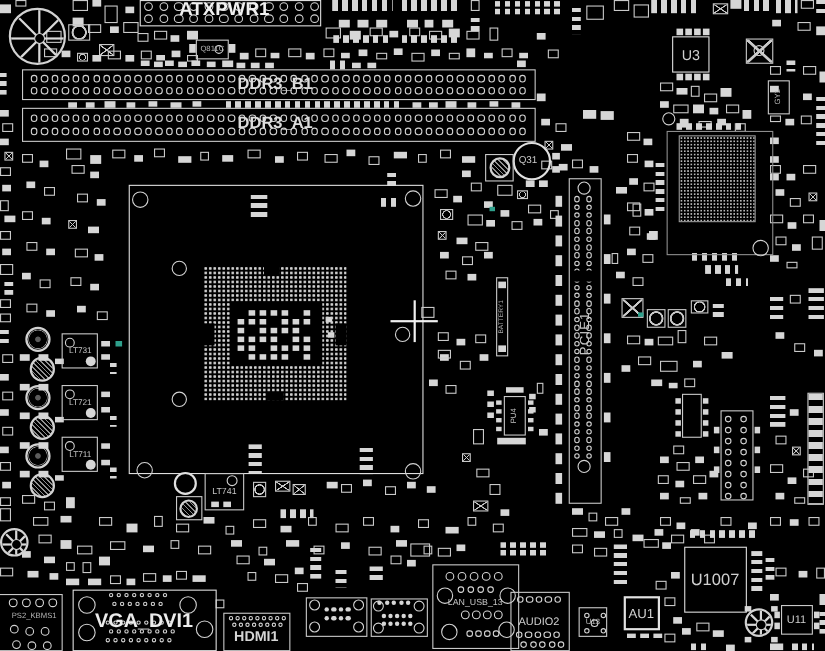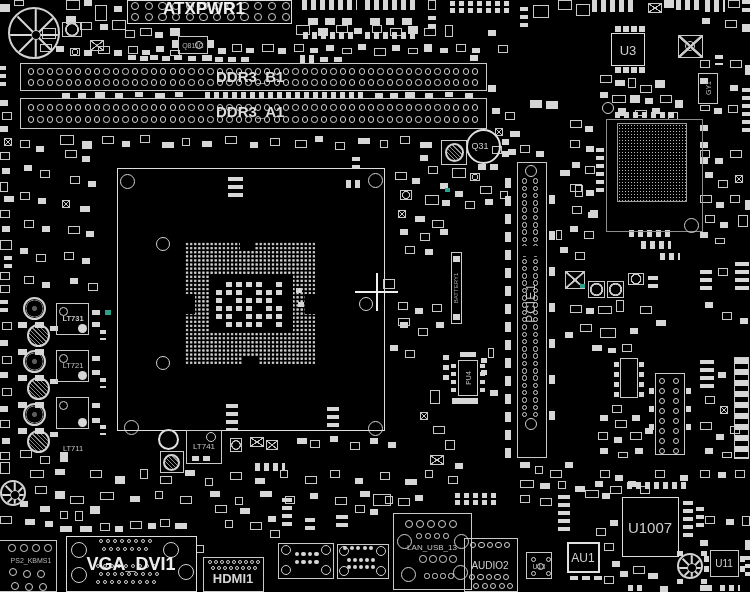--- a/index.html
+++ b/index.html
@@ -1188,23 +1188,23 @@
     <span class="lbl" style="font-size: 17px; font-weight: bold; color: rgb(240, 240, 240); left: 163px; top: 0px;">ATXPWR1</span>
     <span class="lbl" style="font-size: 15px; font-weight: bold; color: rgb(220, 220, 220); left: 216px; top: 69px;">DDR3_B1</span>
     <span class="lbl" style="font-size: 15px; font-weight: bold; color: rgb(220, 220, 220); left: 216px; top: 104px;">DDR3_A1</span>
     <span class="lbl" style="font-size: 7px; color: rgb(181, 181, 181); left: 193px; top: 45px; transform: translate(-50%, -50%);">Q811C</span>
     <span class="lbl" style="font-size: 9px; color: rgb(204, 204, 204); left: 480px; top: 146px; transform: translate(-50%, -50%);">Q31</span>
     <span class="lbl" style="font-size: 13px; color: rgb(207, 207, 207); left: 628px; top: 50px; transform: translate(-50%, -50%);">U3</span>
     <span class="lbl" style="font-size: 7px; color: rgb(187, 187, 187); left: 708px; top: 88px; transform: translate(-50%, -50%) rotate(-90deg);">GY1</span>
     <span class="lbl" style="font-size: 12px; color: rgb(197, 197, 197); letter-spacing: 1px; left: 531px; top: 303px; transform: translate(-50%, -50%) rotate(-90deg);">PCIE1</span>
     <span class="lbl" style="font-size: 6px; color: rgb(168, 168, 168); left: 456px; top: 288px; transform: translate(-50%, -50%) rotate(-90deg);">BATTERY1</span>
     <span class="lbl" style="font-size: 7px; color: rgb(192, 192, 192); left: 468px; top: 378px; transform: translate(-50%, -50%) rotate(-90deg);">PU4</span>
-    <span class="lbl" style="font-size: 7.5px; color: rgb(198, 198, 198); left: 73px; top: 319px; transform: translate(-50%, -50%); font-weight: bold;">LT731</span>
+    <span class="lbl" style="font-size: 7.5px; color: rgb(198, 198, 198); left: 73px; top: 319px; transform: translate(-50%, -50%);">LT731</span>
     <span class="lbl" style="font-size: 7.5px; color: rgb(198, 198, 198); left: 73px; top: 366px; transform: translate(-50%, -50%);">LT721</span>
-    <span class="lbl" style="font-size: 7.5px; color: rgb(198, 198, 198); left: 73px; top: 413px; transform: translate(-50%, -50%); margin-top: 36px;">LT711</span>
+    <span class="lbl" style="font-size: 7.5px; color: rgb(198, 198, 198); left: 73px; top: 413px; transform: translate(-50%, -50%);">LT711</span>
     <span class="lbl" style="font-size: 8px; color: rgb(198, 198, 198); left: 204px; top: 447px; transform: translate(-50%, -50%);">LT741</span>
     <span class="lbl" style="font-size: 15px; color: rgb(207, 207, 207); left: 650px; top: 527px; transform: translate(-50%, -50%);">U1007</span>
     <span class="lbl" style="font-size: 12px; color: rgb(210, 210, 210); left: 583px; top: 558px; transform: translate(-50%, -50%);">AU1</span>
     <span class="lbl" style="font-size: 10px; color: rgb(207, 207, 207); left: 724px; top: 564px; transform: translate(-50%, -50%);">U11</span>
     <span class="lbl" style="font-size: 7px; color: rgb(192, 192, 192); left: 539px; top: 566px; transform: translate(-50%, -50%);">U13</span>
     <span class="lbl" style="font-size: 10px; color: rgb(207, 207, 207); left: 490px; top: 566px; transform: translate(-50%, -50%);">AUDIO2</span>
     <span class="lbl" style="font-size: 8px; color: rgb(198, 198, 198); left: 432px; top: 548px; transform: translate(-50%, -50%);">LAN_USB_13</span>
     <span class="lbl" style="font-size: 18px; font-weight: bold; color: rgb(236, 236, 236); left: 131px; top: 564px; transform: translate(-50%, -50%);">VGA_DVI1</span>
     <span class="lbl" style="font-size: 13px; font-weight: bold; color: rgb(213, 213, 213); left: 233px; top: 578px; transform: translate(-50%, -50%);">HDMI1</span>
     <span class="lbl" style="font-size: 7px; color: rgb(181, 181, 181); left: 31px; top: 560px; transform: translate(-50%, -50%);">PS2_KBMS1</span>

